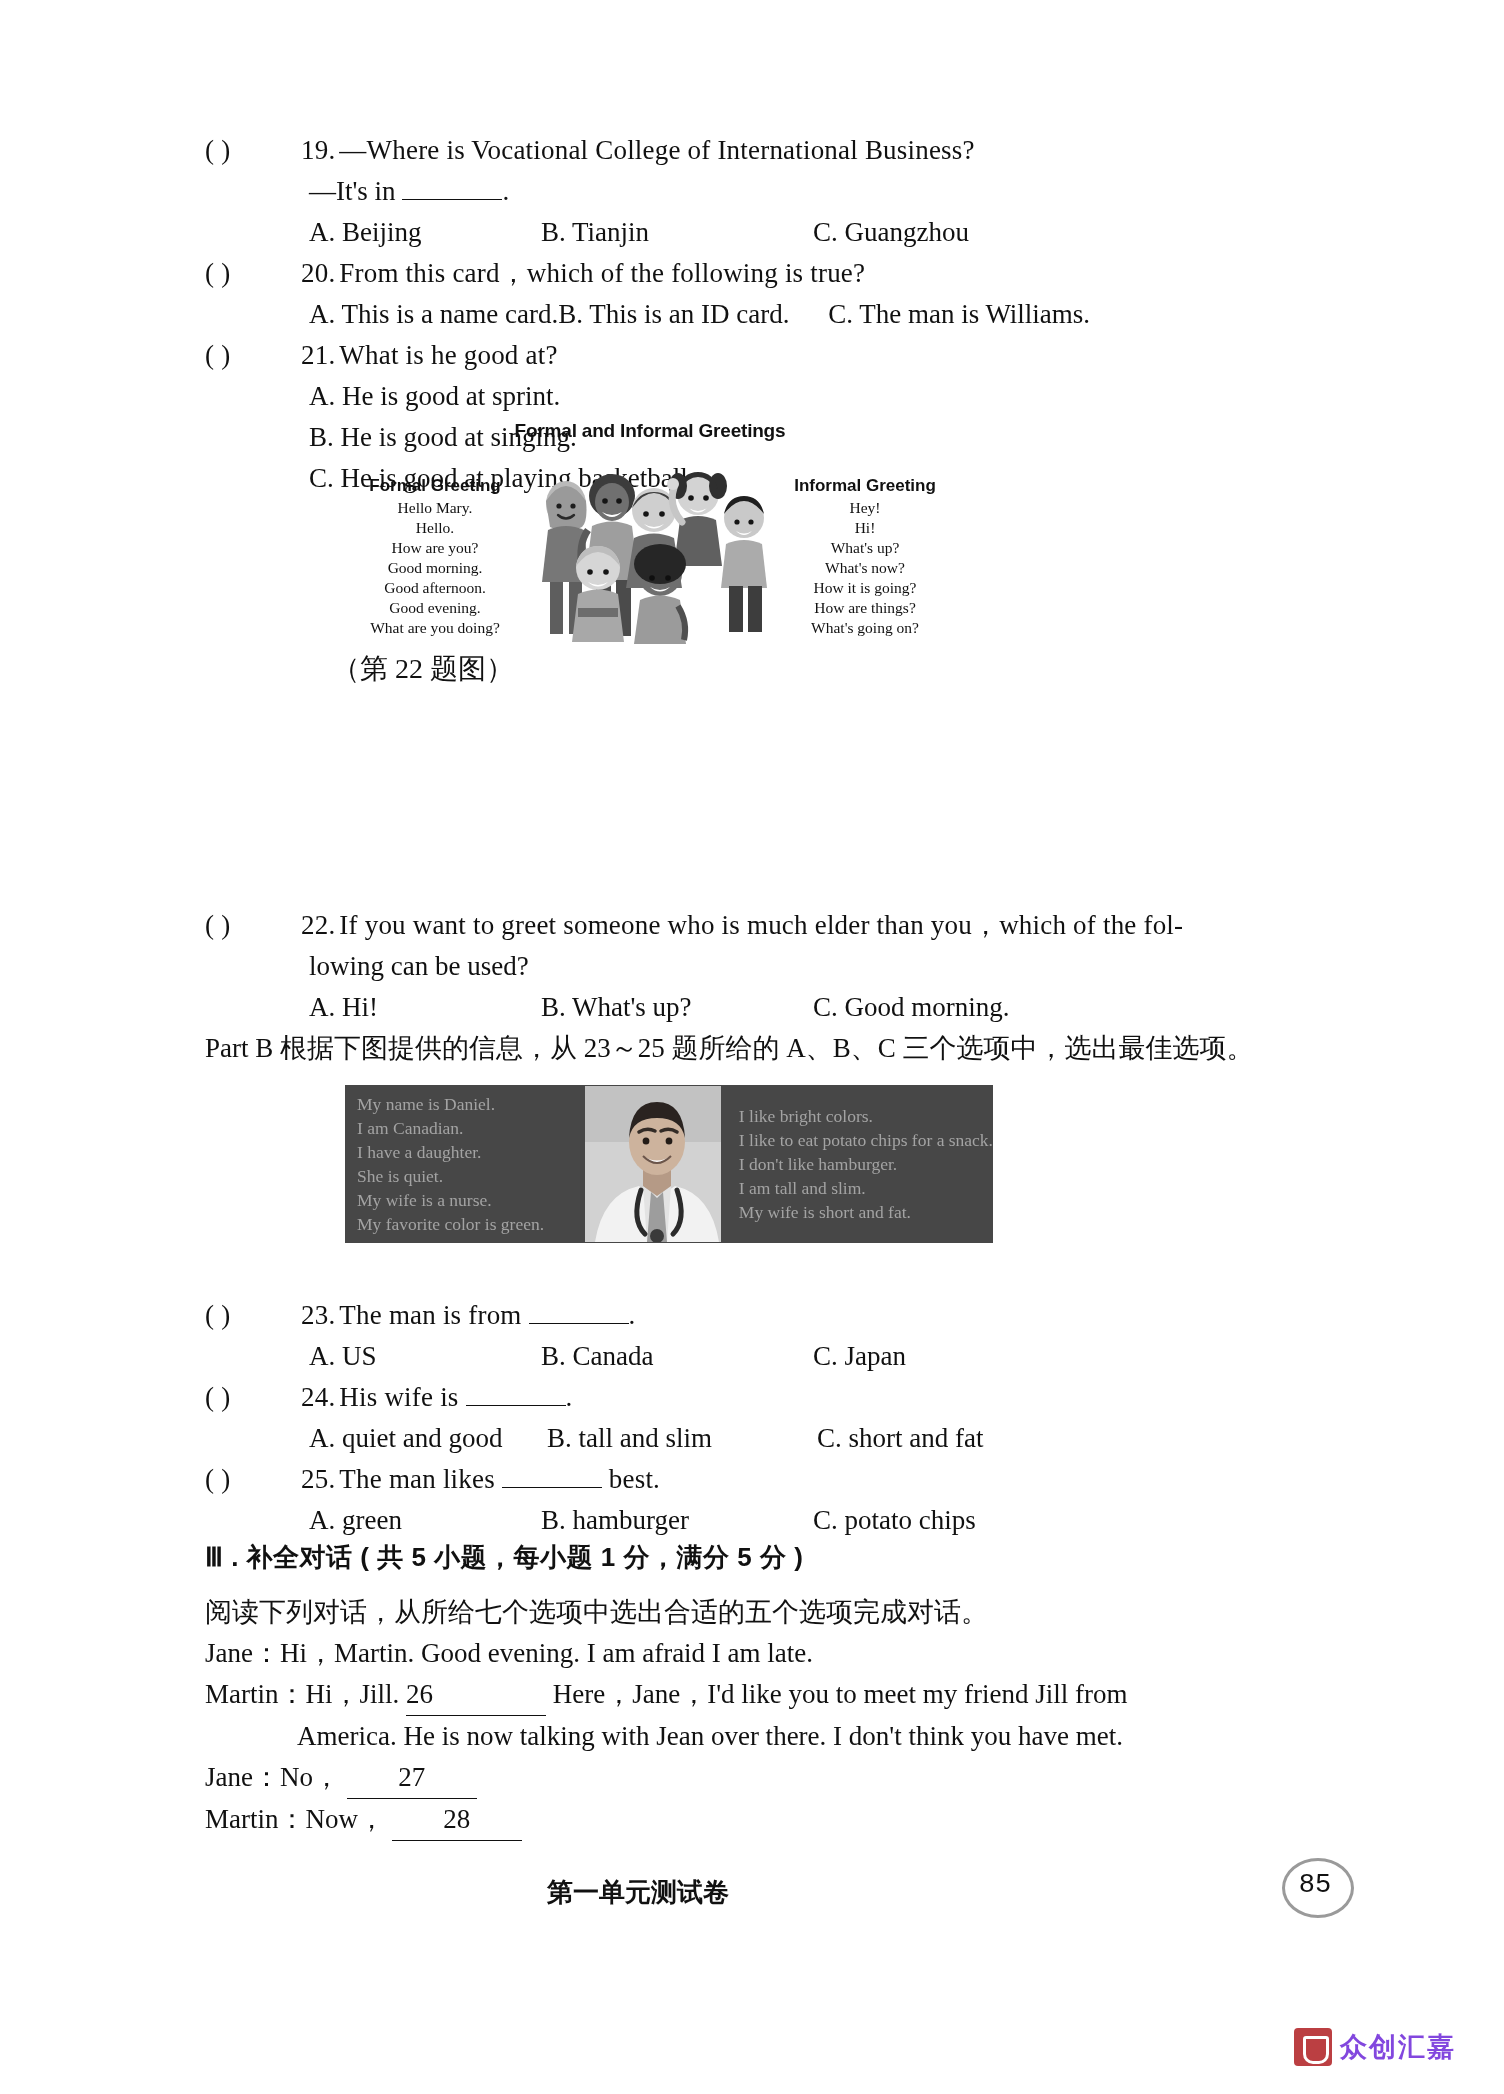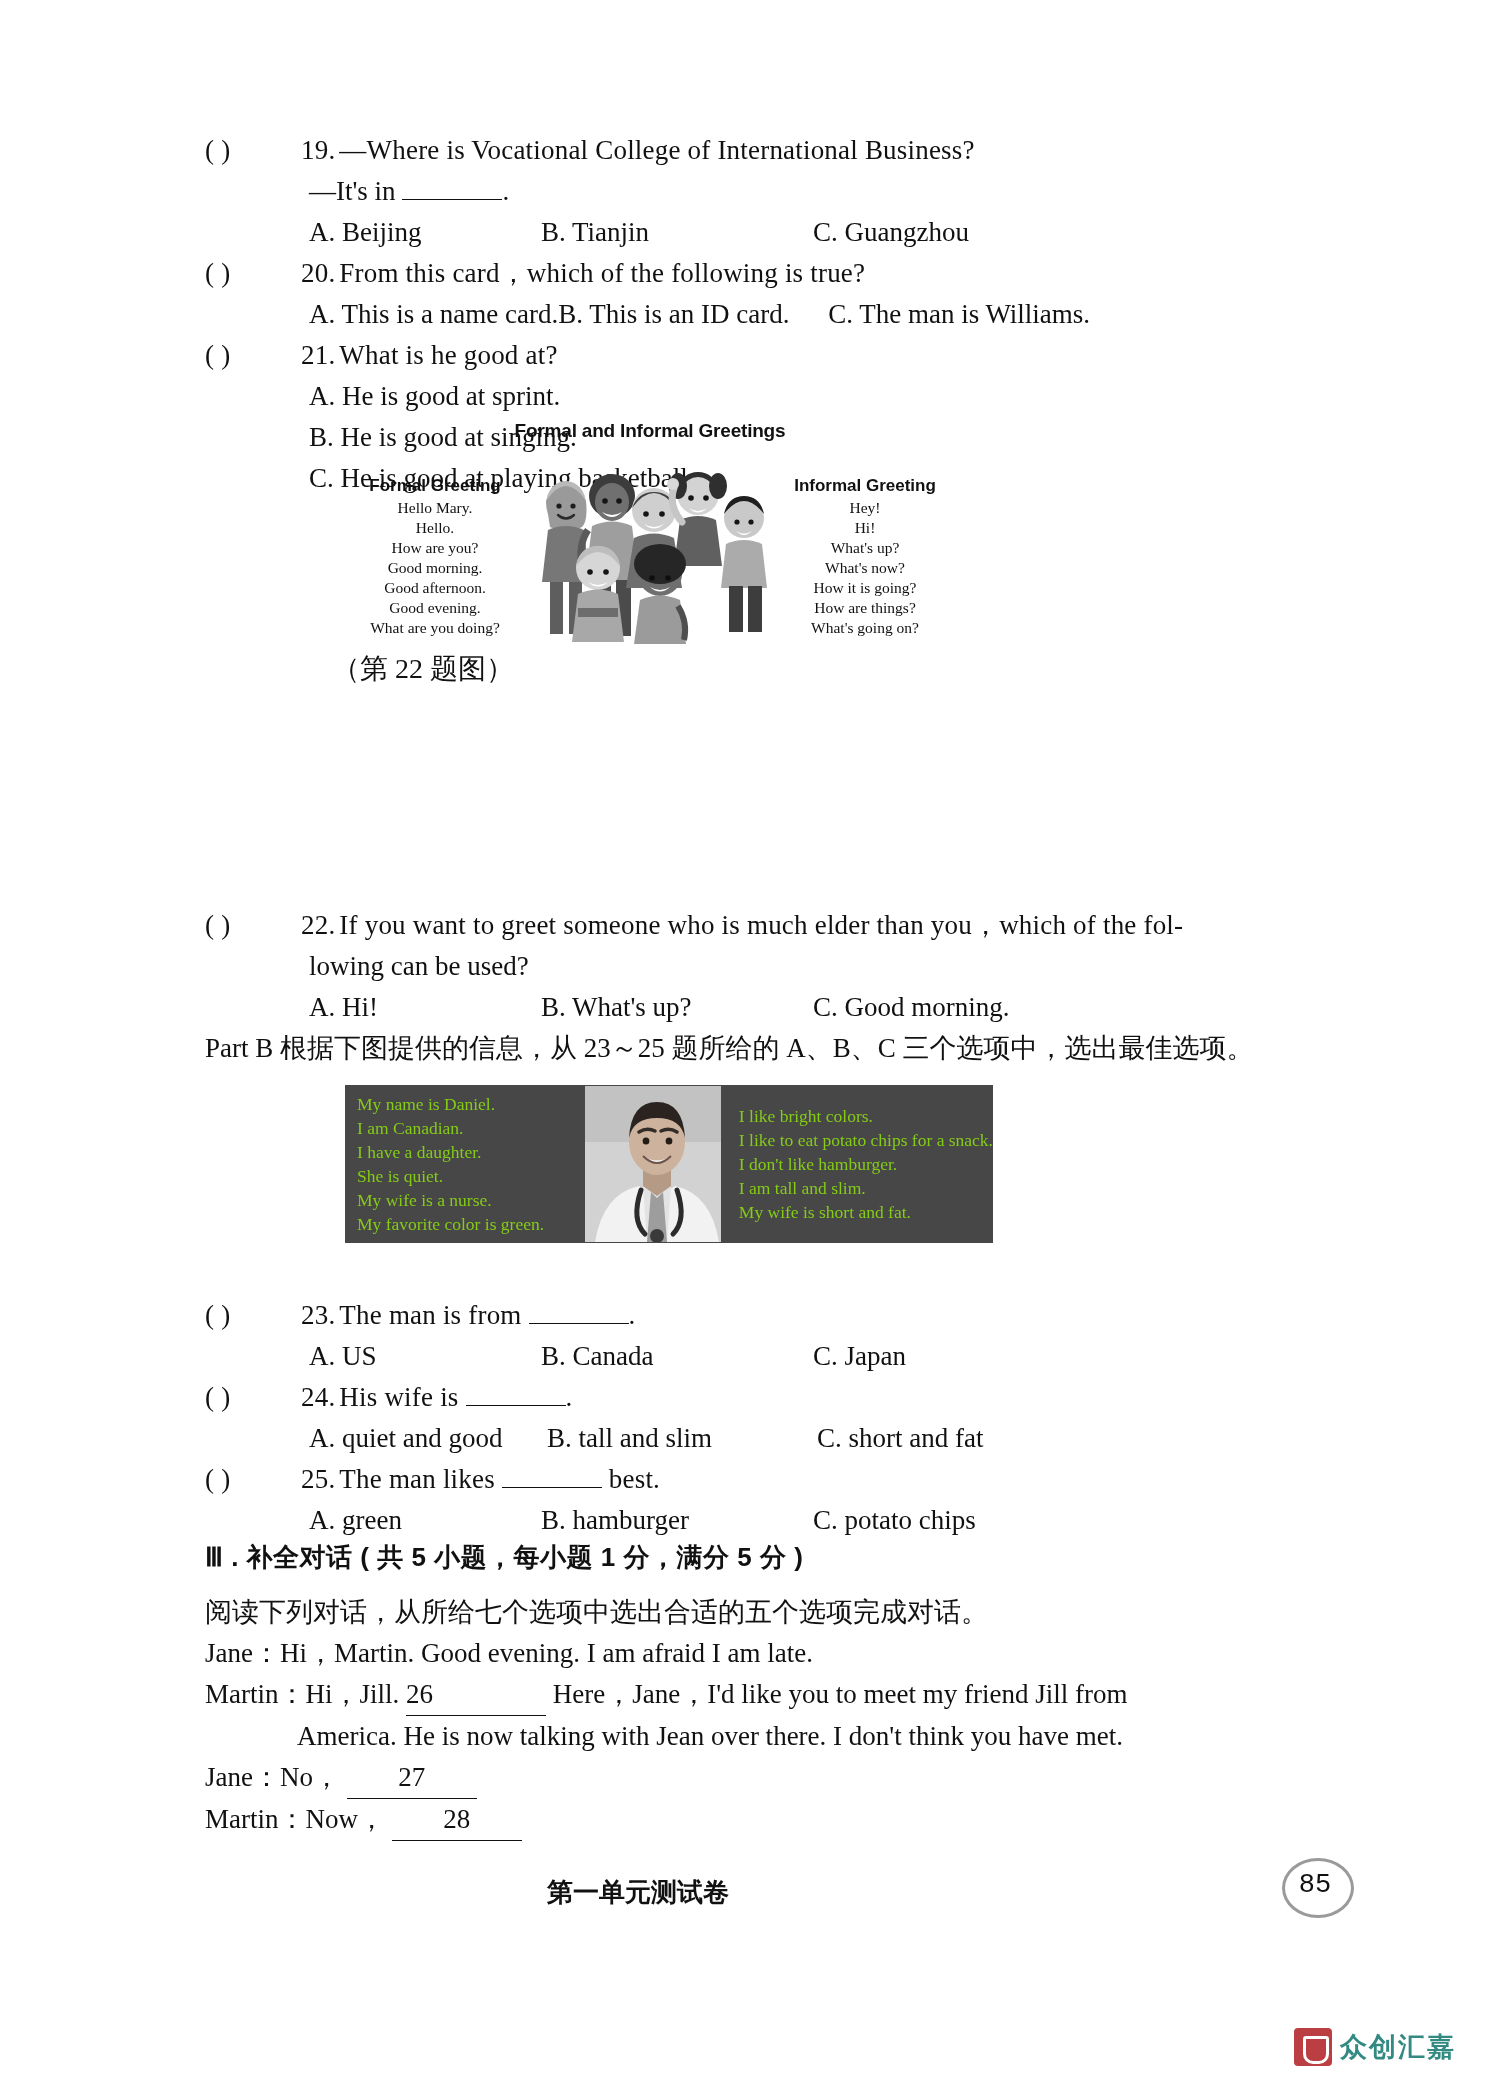--- a/index.html
+++ b/index.html
@@ -135,21 +135,21 @@
   }
 
   
   .fig-card {
     position: absolute;
     left: 345px;
     top: 1085px;
     width: 648px;
     height: 158px;
     background: #474747;
-    color: #84cc16;
+    color: #a3a3a3;
     display: flex;
     align-items: center;
   }
   .card-col {
     font-size: 17.5px;
     line-height: 24px;
     white-space: nowrap;
   }
   .card-col.left { padding-left: 12px; width: 228px; }
   .card-col.right { padding-left: 18px; }
@@ -238,21 +238,21 @@
     content:"";
     position:absolute;
     left:9px; top:8px;
     width:20px; height:22px;
     border:3px solid #fff;
     border-radius: 3px 3px 10px 10px;
   }
   .wm-text {
     font-size: 27px;
     font-weight: bold;
-    color: #0f766e;
+    color: #6d28d9;
     font-family: "Liberation Sans", sans-serif;
     letter-spacing: 2px;
   }
 </style>
 </head>
 <body>
 
 <div class="page">
 
   <div class="content">

